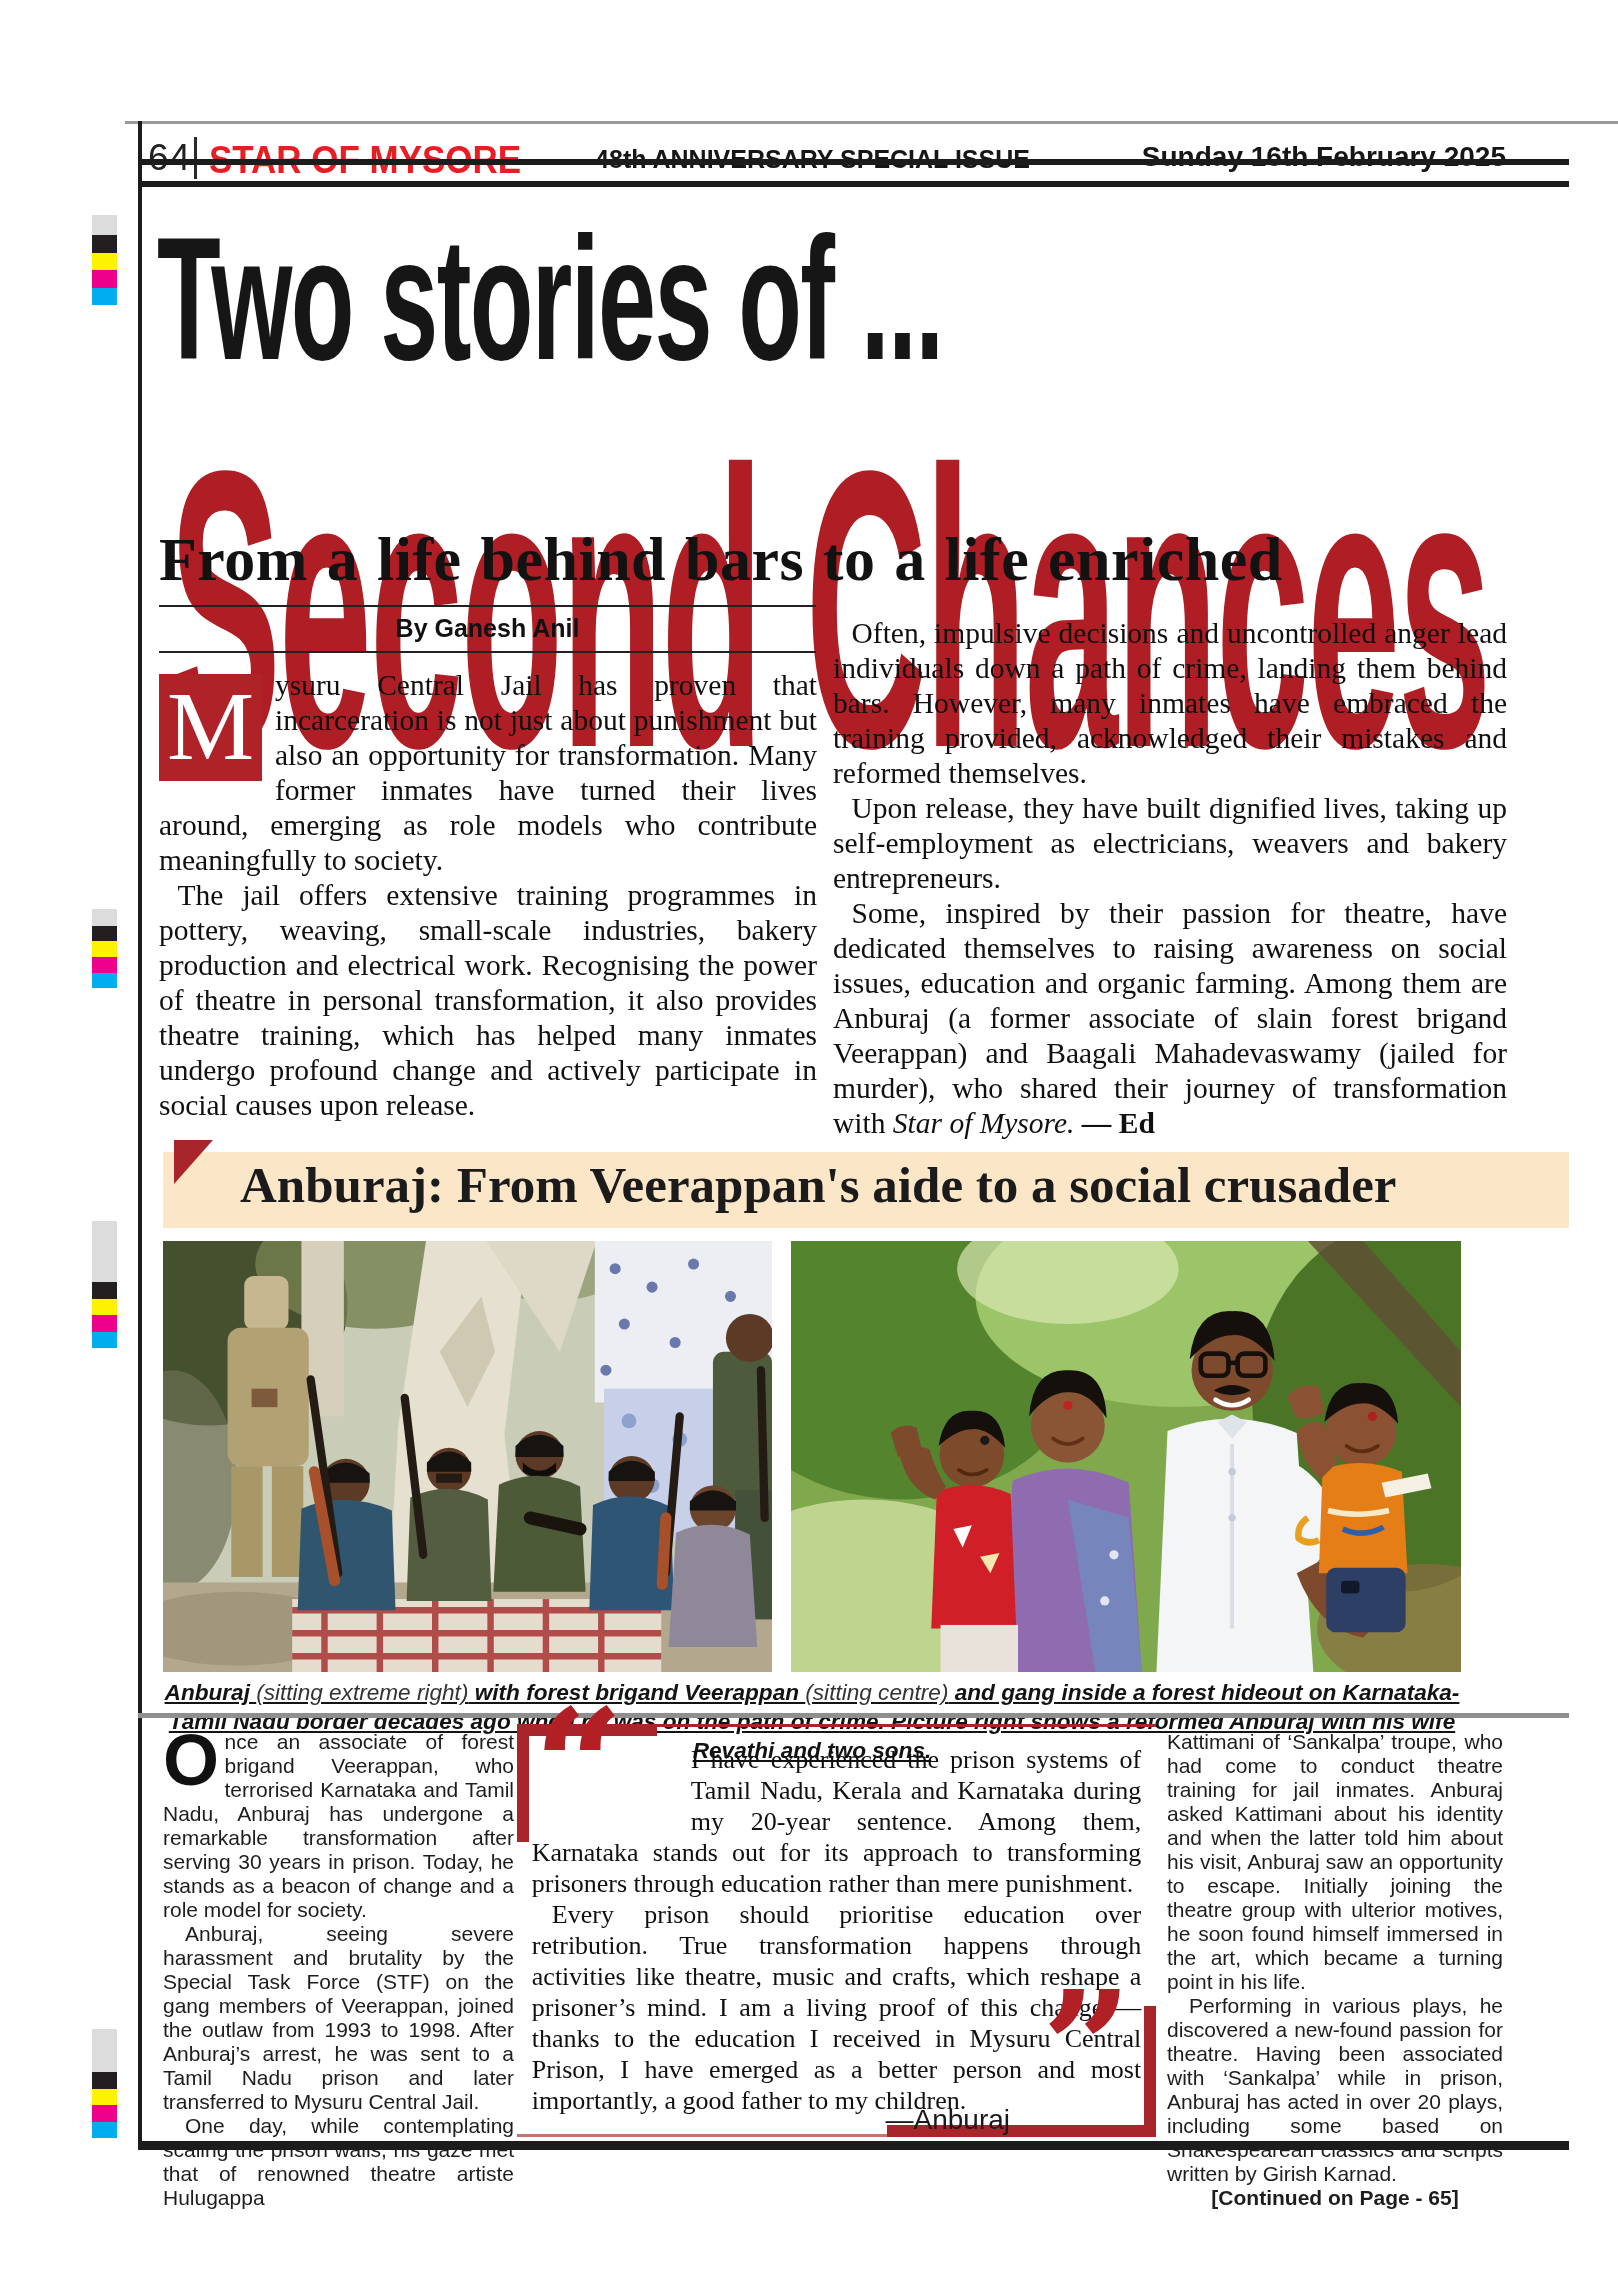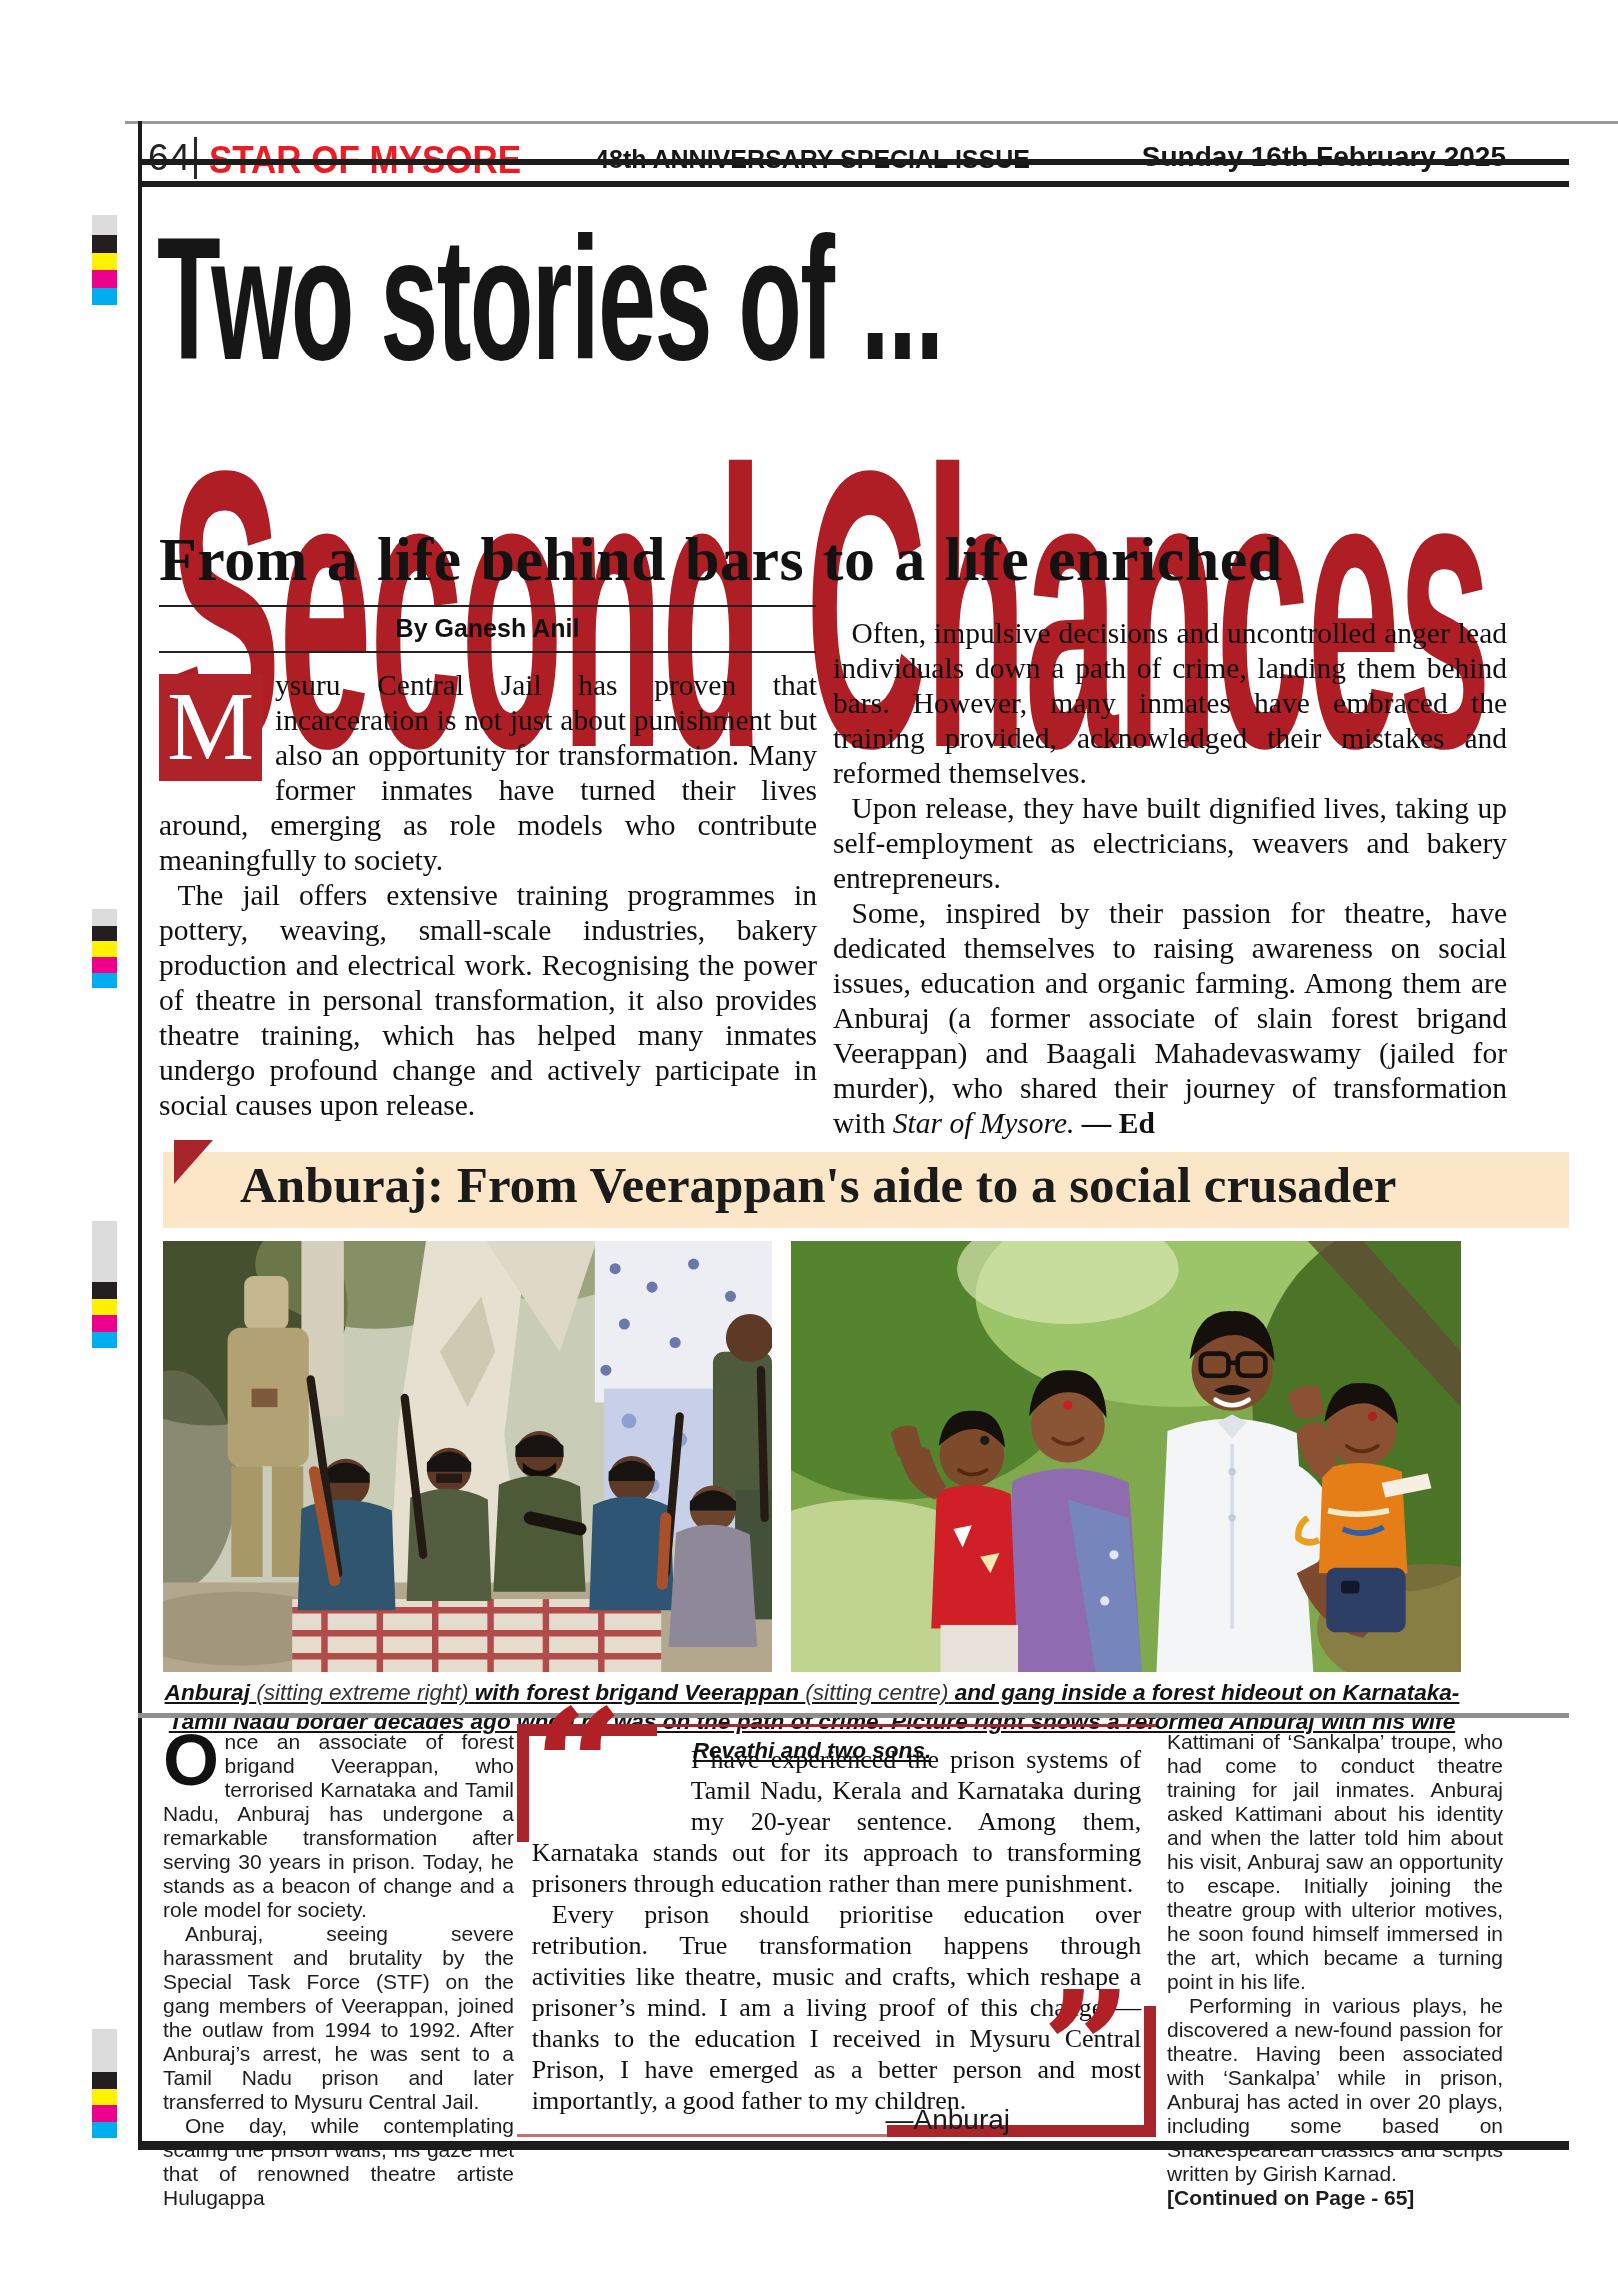--- a/index.html
+++ b/index.html
@@ -61,21 +61,21 @@
   .cap-l{font-weight:400;color:#333;}
   .cap-rule{left:138px;top:1713px;width:1431px;height:4.6px;background:#8f8f8f;}
 
   
   .bcol{font-size:21px;line-height:24px;text-align:justify;color:#1d1d1d;}
   .bcol p{margin:0;}
   .bcol p.ind{text-indent:22px;}
   .storyL{left:163px;top:1730px;width:351px;}
   .storyR{left:1167px;top:1730px;width:336px;}
   .dropcapO{float:left;font-size:72px;line-height:57px;font-weight:700;margin:1.8px 5.5px 0 0;color:#111;}
-  .continued{font-weight:700;text-align:left;margin-top:1.8px;}
+  .continued{font-weight:700;text-align:center;margin-top:1.8px;}
 
   
   .quote{left:517px;top:1724px;width:639px;height:413px;}
   .q-frame{position:absolute;background:#A8262B;}
   .q-top-thin{left:0;right:0;top:0;height:2.8px;}
   .q-top-thick{left:0;top:0;width:140px;height:12px;}
   .q-left{left:0;top:0;width:12px;height:118px;}
   .q-bot-thin{left:0;right:0;bottom:0;height:2.8px;background:#C4746F;}
   .q-bot-thick{right:0;bottom:0;width:269px;height:12px;}
   .q-right{right:0;bottom:0;width:12px;height:131px;}
@@ -346,21 +346,21 @@
     </svg>
   </div>
 
   <div class="abs caption sans">
     <span class="cap-b">Anburaj </span><span class="cap-l">(sitting extreme right)</span><span class="cap-b"> with forest brigand Veerappan </span><span class="cap-l">(sitting centre)</span><span class="cap-b"> and gang inside a forest hideout on Karnataka-Tamil Nadu border decades ago when he was on the path of crime. Picture right shows a reformed Anburaj with his wife Revathi and two sons.</span>
   </div>
   <div class="abs cap-rule"></div>
 
   <div class="abs bcol storyL">
     <p><span class="dropcapO">O</span><span>nce an associate of forest brigand Veerappan, who terrorised Karnataka and Tamil Nadu, Anburaj has undergone a remarkable transformation after serving 30 years in prison. Today, he stands as a beacon of change and a role model for society.</span></p>
-    <p class="ind">Anburaj, seeing severe harassment and brutality by the Special Task Force (STF) on the gang members of Veerappan, joined the outlaw from 1994 to 1992. After Anburaj’s arrest, he was sent to a Tamil Nadu prison and later transferred to Mysuru Central Jail.</p>
+    <p class="ind">Anburaj, seeing severe harassment and brutality by the Special Task Force (STF) on the gang members of Veerappan, joined the outlaw from 1993 to 1998. After Anburaj’s arrest, he was sent to a Tamil Nadu prison and later transferred to Mysuru Central Jail.</p>
     <p class="ind">One day, while contemplating scaling the prison walls, his gaze met that of renowned theatre artiste Hulugappa</p>
   </div>
 
   <div class="abs quote">
     <div class="q-frame q-top-thin"></div>
     <div class="q-frame q-top-thick"></div>
     <div class="q-frame q-left"></div>
     <div class="q-frame q-bot-thin"></div>
     <div class="q-frame q-right"></div>
     <div class="q-frame q-bot-thick"></div>

